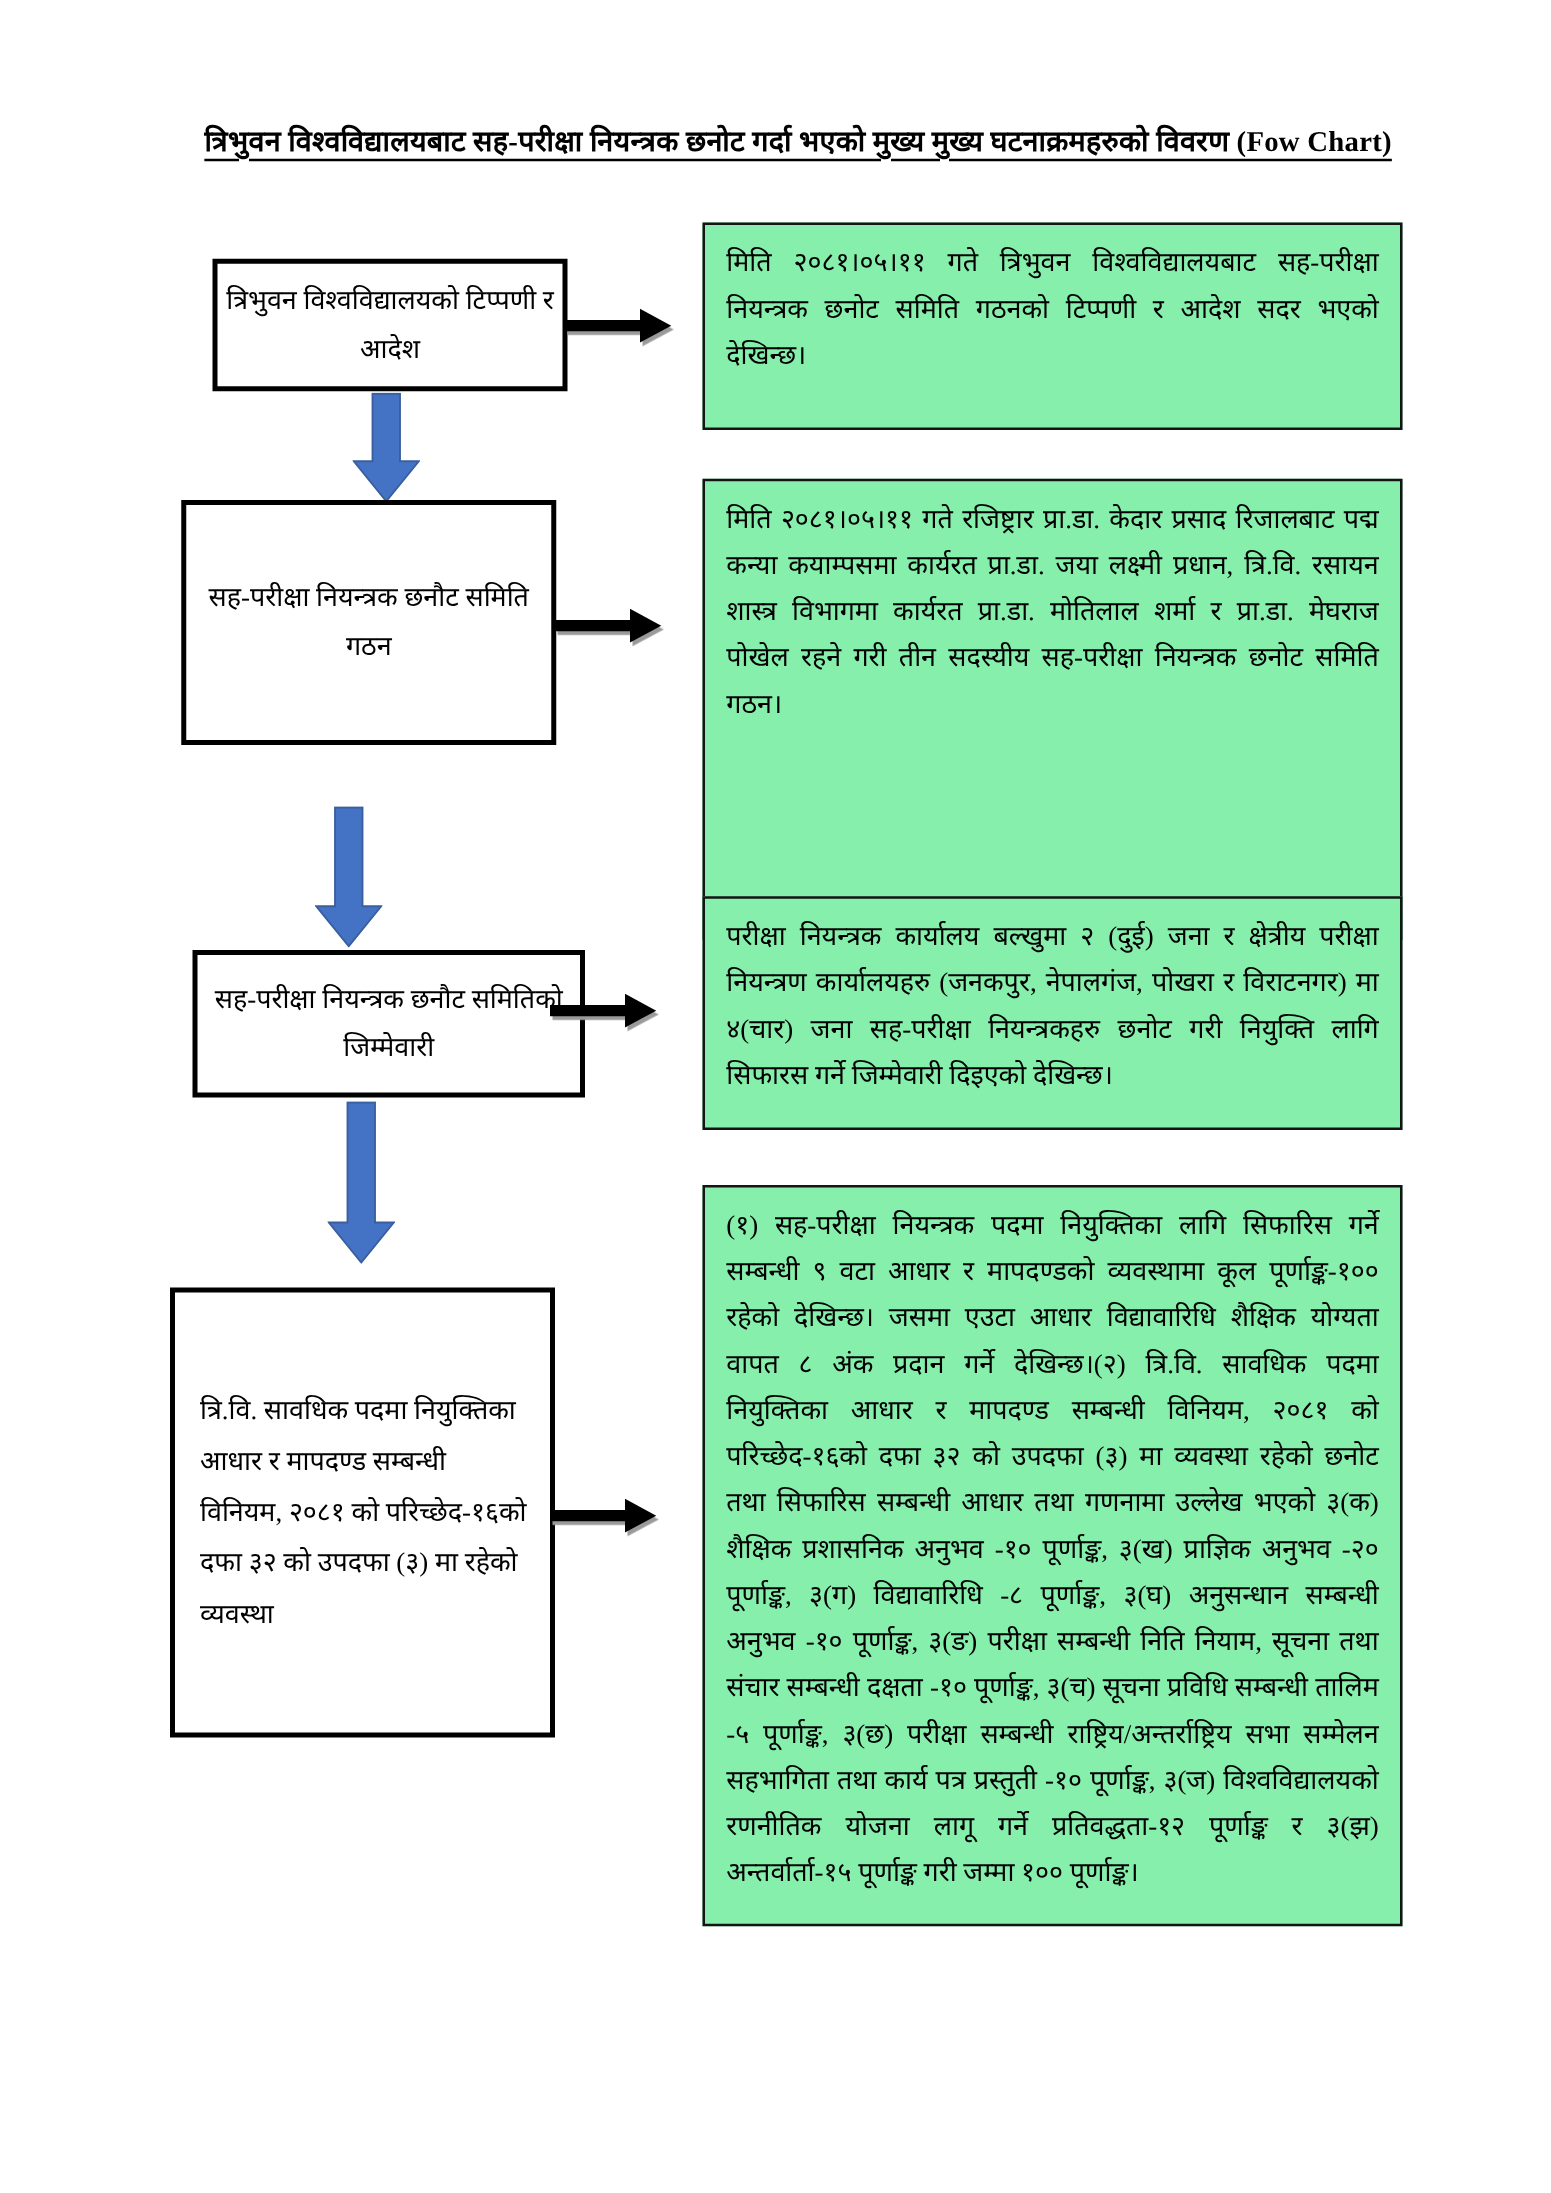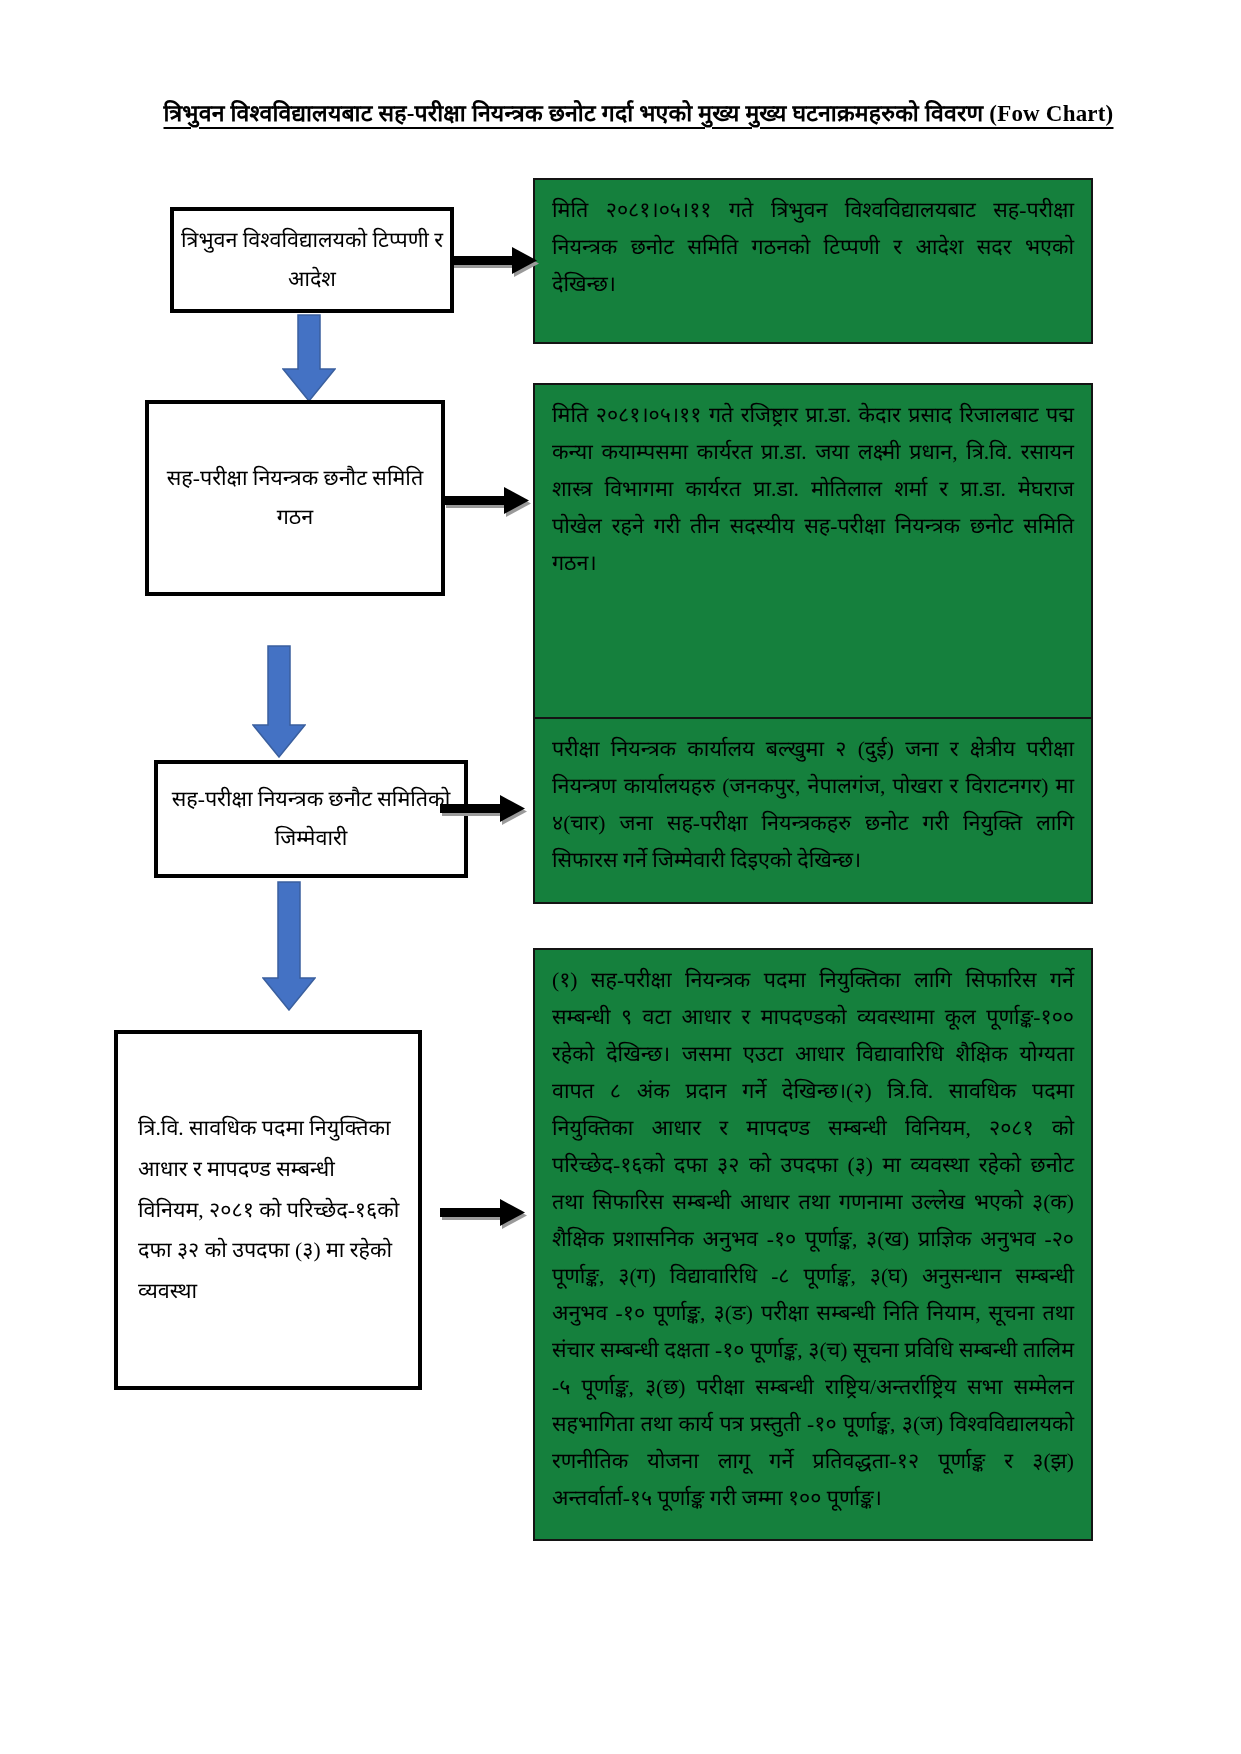--- a/index.html
+++ b/index.html
@@ -42,39 +42,39 @@
     text-align: center;
     font-size: 21.5px;
     line-height: 1.8;
     padding: 10px 4px;
     background: #ffffff;
   }
   #step-box-1 { left: 170px; top: 207px; width: 284px; height: 106px; }
   #step-box-2 { left: 145px; top: 400px; width: 300px; height: 196px; }
   #step-box-3 { left: 127px; top: 760px; width: 314px; height: 118px; margin-left: 27px; }
   #step-box-4 {
-    left: 114px; top: 1030px; width: 308px; height: 360px;
+    left: 136px; top: 1030px; width: 308px; height: 360px;
     text-align: left;
     justify-content: flex-start;
     padding: 10px 18px 10px 20px;
     line-height: 1.9;
   }
 
   
   .desc-box {
     position: absolute;
-    left: 533px;
+    left: 562px;
     width: 560px;
     border: 2px solid #141414;
     box-sizing: border-box;
     padding: 12px 17px;
     font-size: 21.5px;
     line-height: 1.72;
     text-align: justify;
-    background: #15803d;
+    background: #86efac;
   }
   #desc-box-1 { top: 178px; height: 166px; }
   #desc-box-2 { top: 383px; height: 369px; }
   #desc-box-3 { top: 717px; height: 187px; }
   #desc-box-4 { top: 948px; height: 593px; }
 
   .arrow { position: absolute; line-height: 0; }
   #down-arrow-1 { left: 282px; top: 314px; }
   #down-arrow-2 { left: 252px; top: 645px; }
   #down-arrow-3 { left: 262px; top: 881px; }

